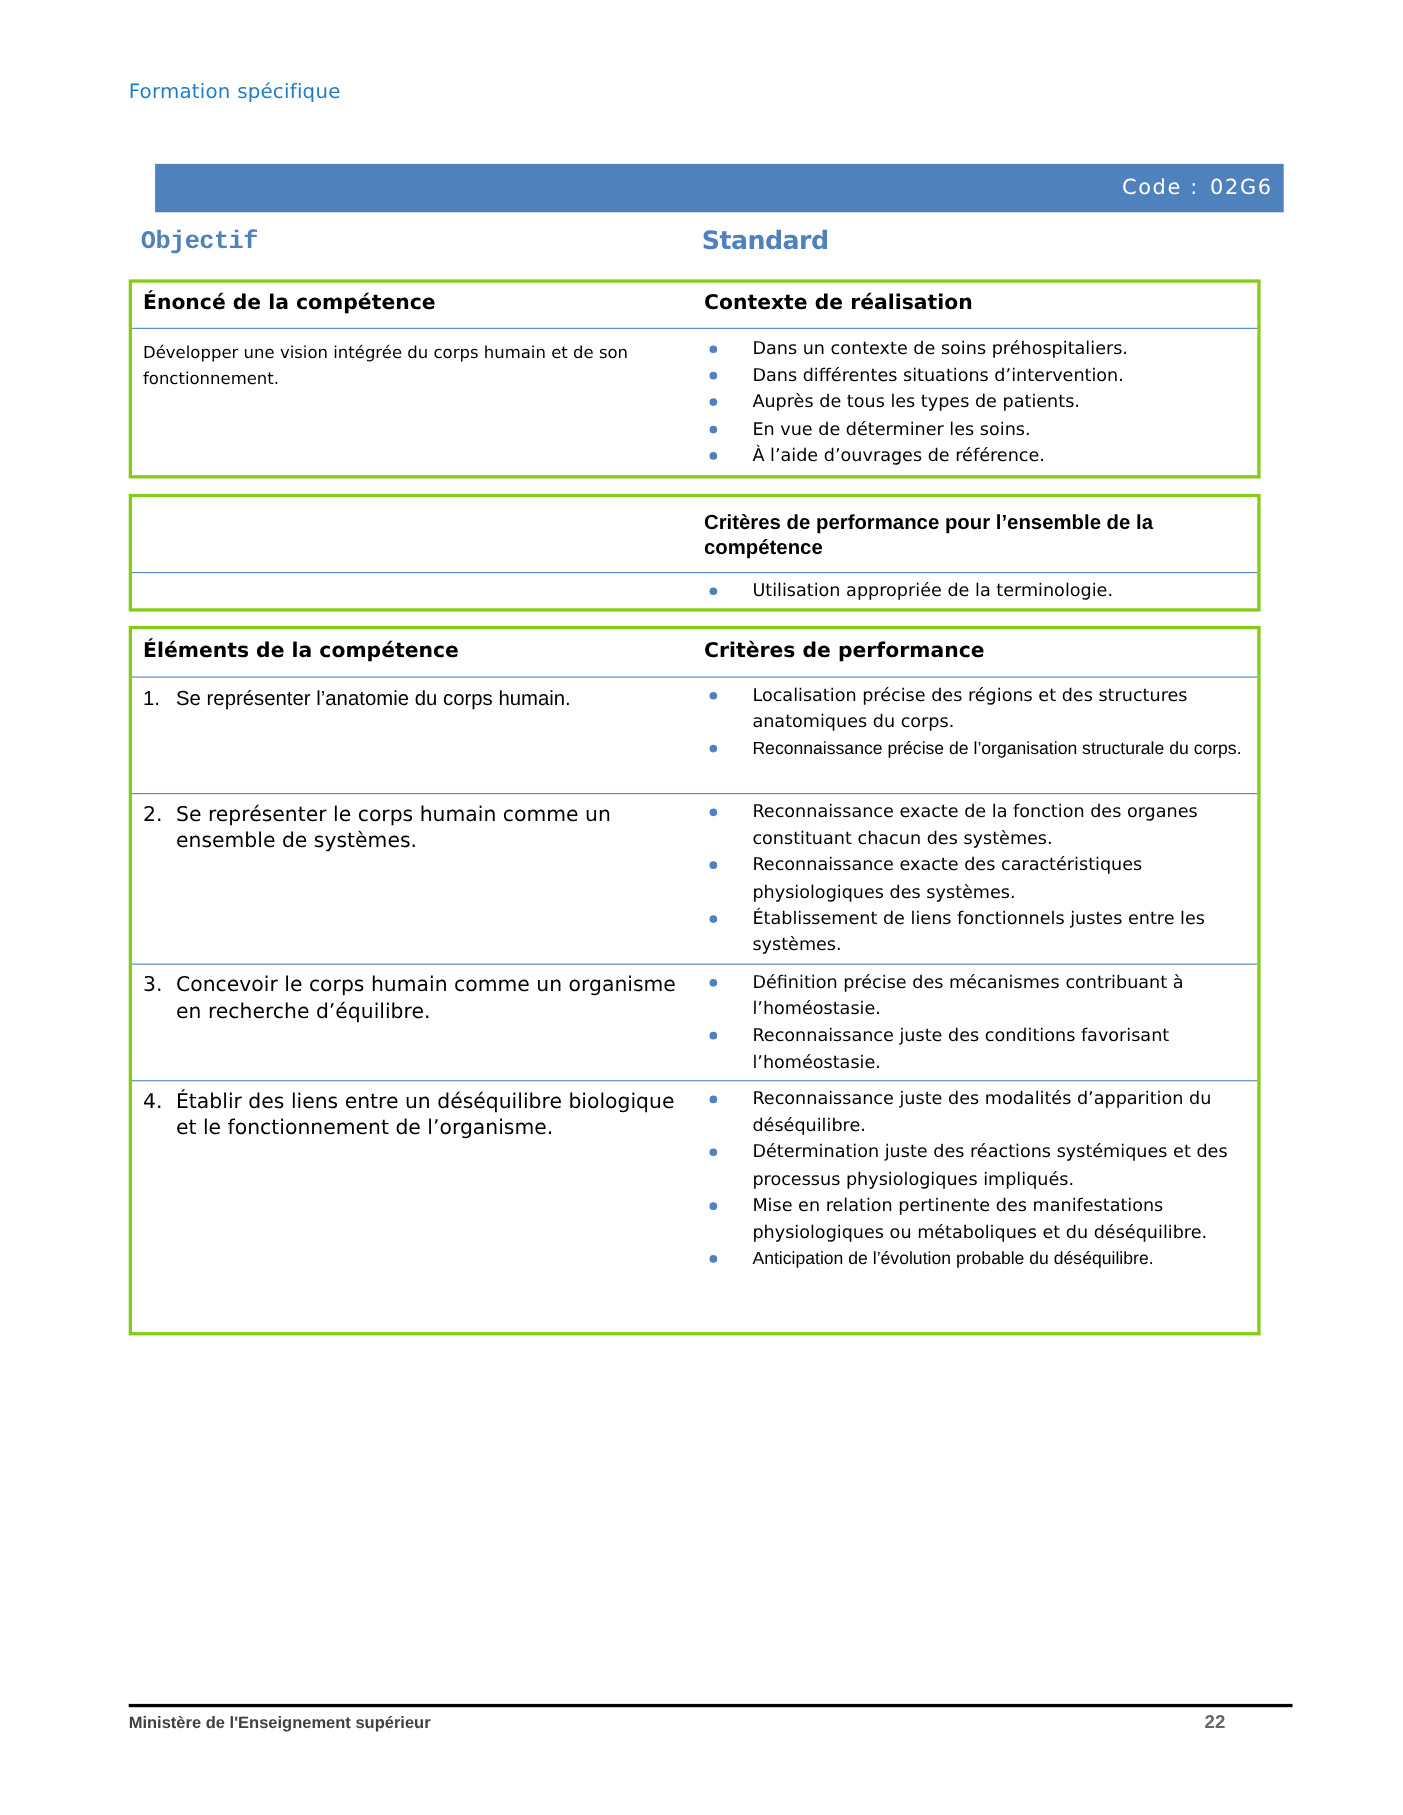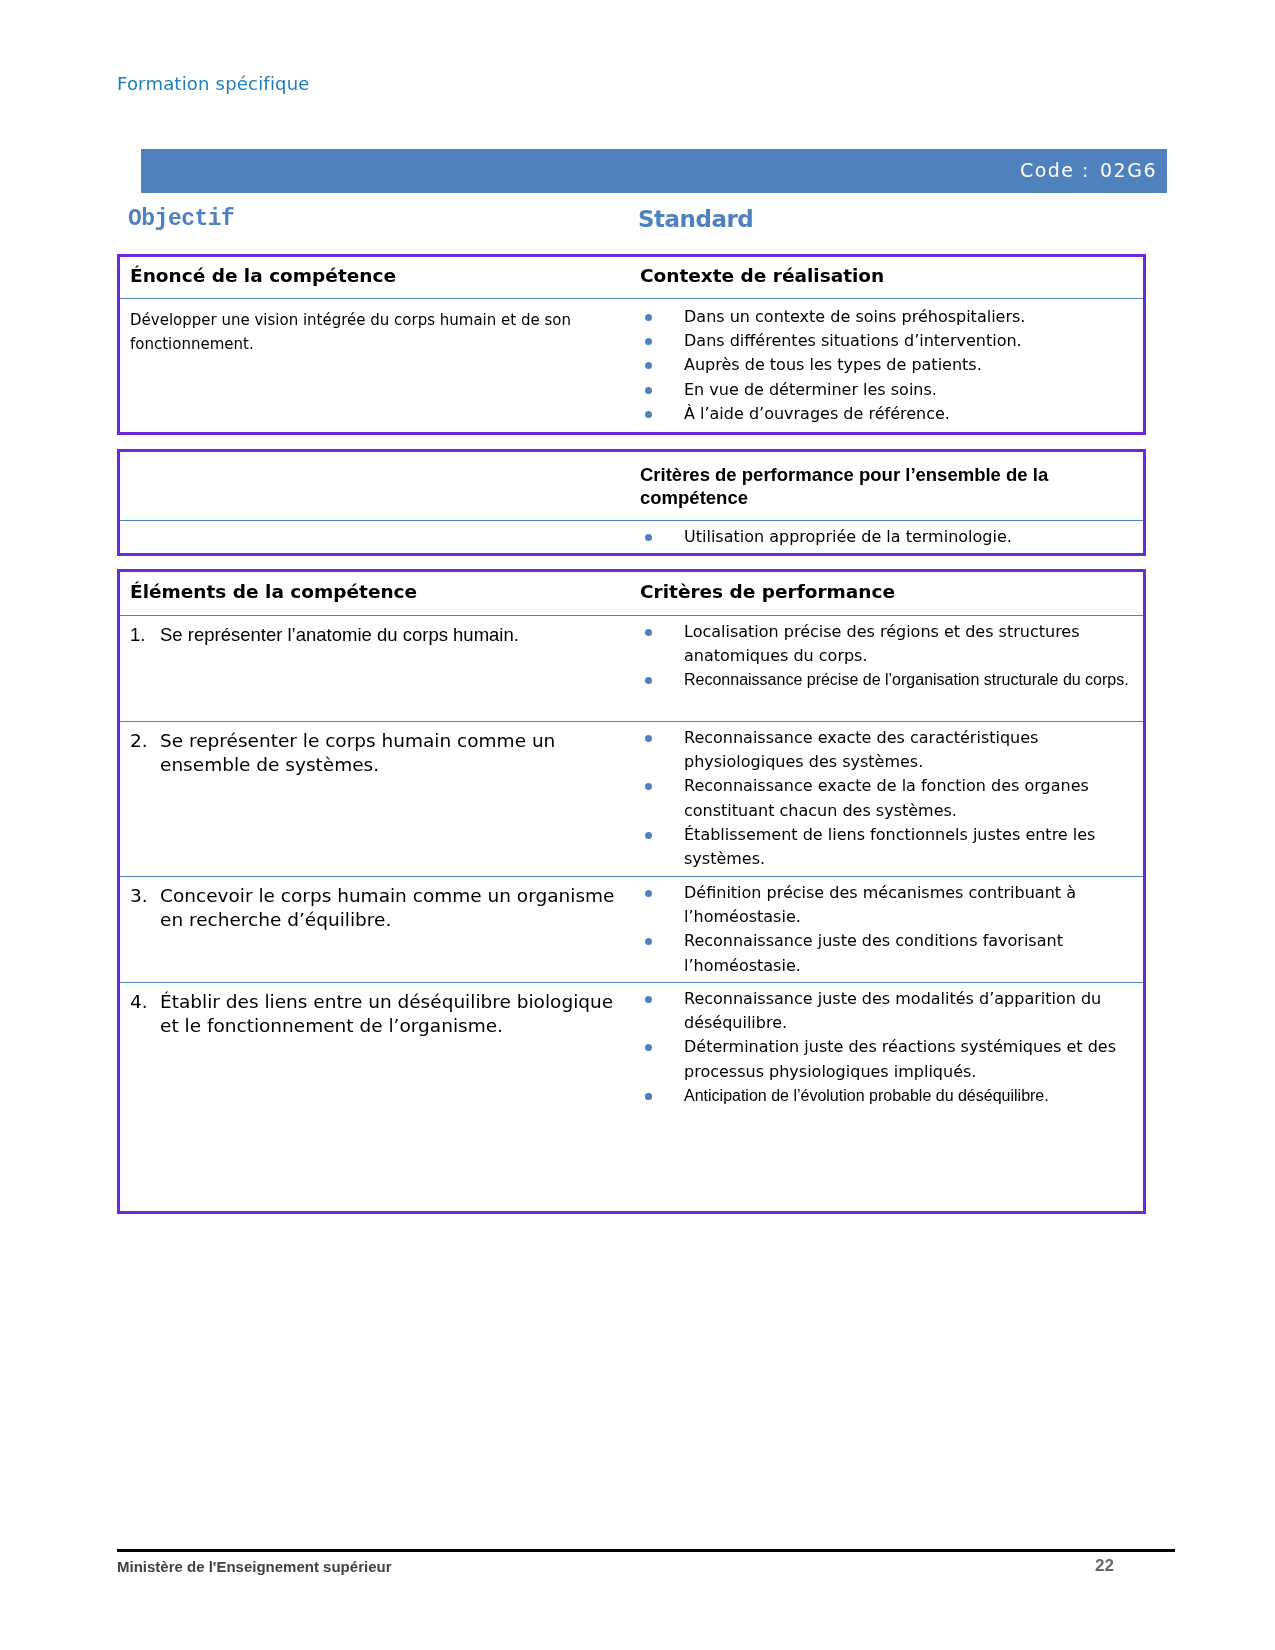--- a/index.html
+++ b/index.html
@@ -5,21 +5,21 @@
   html, body { margin:0; padding:0; background:#fff; }
   body { width:1275px; height:1650px; position:relative; overflow:hidden;
          font-family:"DejaVu Sans", sans-serif; color:#000; }
   .running-head { position:absolute; left:117px; top:73px; font-size:18px; color:#1F7DC1; letter-spacing:0.2px; }
   .banner { position:absolute; left:117px; top:149px; width:1026px; height:44px; background:#4F81BD;margin-left:24px; }
   .banner .code { position:absolute; right:10px; top:10px; color:#fff; font-size:19px; letter-spacing:1.5px; }
   .banner .code .val { margin-left:10px; }
   .sect { position:absolute; top:206px; font-size:23px; font-weight:bold; color:#4F81BD; font-family:"DejaVu Sans", sans-serif; letter-spacing:-0.5px; }
   .sect.left { left:128px;font-family:Liberation Mono, monospace; } .sect.right { left:638px; }
 
-  .tbl { position:absolute; left:117px; width:1023px; border:3px solid #6d28d9; box-sizing:content-box; }
+  .tbl { position:absolute; left:117px; width:1023px; border:3px solid #84cc16; box-sizing:content-box; }
   .row { display:flex; border-top:1px solid #4F81BD; }
   .row:first-child { border-top:none; }
   .cell { box-sizing:border-box; padding:6px 10px 4px 10px; }
   .cell.l { width:510px; }
   .cell.r { width:513px; }
   .hdr { font-weight:bold; font-size:18.5px; }
   .body-text { font-size:15px; line-height:24px; }
   .sans2 { font-family:"Liberation Sans", sans-serif; }
   ul.bul { list-style:none; margin:0; padding:0; }
   ul.bul li { position:relative; padding-left:44px; font-size:16px; line-height:24.2px; }
@@ -102,22 +102,22 @@
 
   <div class="row" style="height:154px;">
     <div class="cell l" style="padding-top:7px;">
       <div class="num-item">
           <span class="n">2.</span>
           <span>Se représenter le corps humain comme un ensemble de systèmes.</span>
         </div>
     </div>
     <div class="cell r" style="padding-top:4px;">
       <ul class="bul">
+        <li><span class="dot"></span><span>Reconnaissance exacte de la fonction des organes constituant chacun des systèmes.</span></li>
         <li><span class="dot"></span><span>Reconnaissance exacte des caractéristiques physiologiques des systèmes.</span></li>
-        <li><span class="dot"></span><span>Reconnaissance exacte de la fonction des organes constituant chacun des systèmes.</span></li>
         <li><span class="dot"></span><span>Établissement de liens fonctionnels justes entre les systèmes.</span></li>
       </ul>
     </div>
   </div>
 
   <div class="row" style="height:105px;">
     <div class="cell l" style="padding-top:7px;">
       <div class="num-item">
           <span class="n">3.</span>
           <span>Concevoir le corps humain comme un organisme en recherche d’équilibre.</span>
@@ -135,21 +135,21 @@
     <div class="cell l" style="padding-top:7px;">
       <div class="num-item">
           <span class="n">4.</span>
           <span>Établir des liens entre un déséquilibre biologique et le fonctionnement de l’organisme.</span>
         </div>
     </div>
     <div class="cell r" style="padding-top:4px;">
       <ul class="bul">
         <li><span class="dot"></span><span>Reconnaissance juste des modalités d’apparition du déséquilibre.</span></li>
         <li><span class="dot"></span><span>Détermination juste des réactions systémiques et des processus physiologiques impliqués.</span></li>
-        <li><span class="dot"></span></li>
+        <li><span class="dot"></span><span>Mise en relation pertinente des manifestations physiologiques ou métaboliques et du déséquilibre.</span></li>
         <li><span class="dot"></span><span class="sans2">Anticipation de l’évolution probable du déséquilibre.</span></li>
       </ul>
     </div>
   </div>
 </div>
 
 <div class="footer-rule"></div>
 <div class="footer-left">Ministère de l'Enseignement supérieur</div>
 <div class="footer-right">22</div>
 

